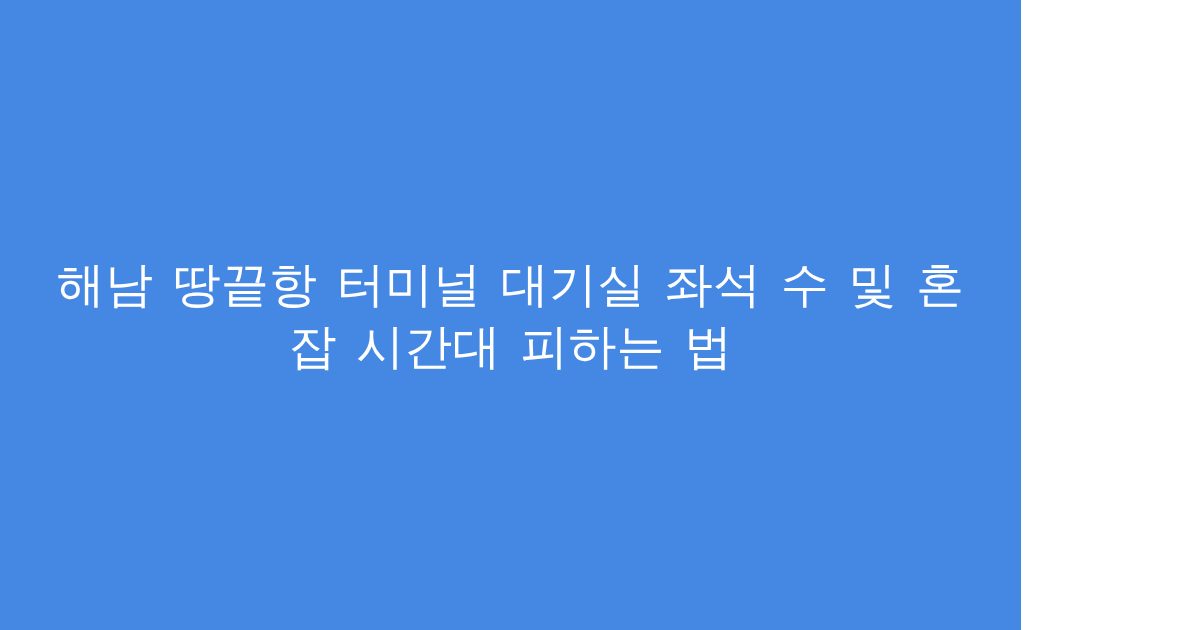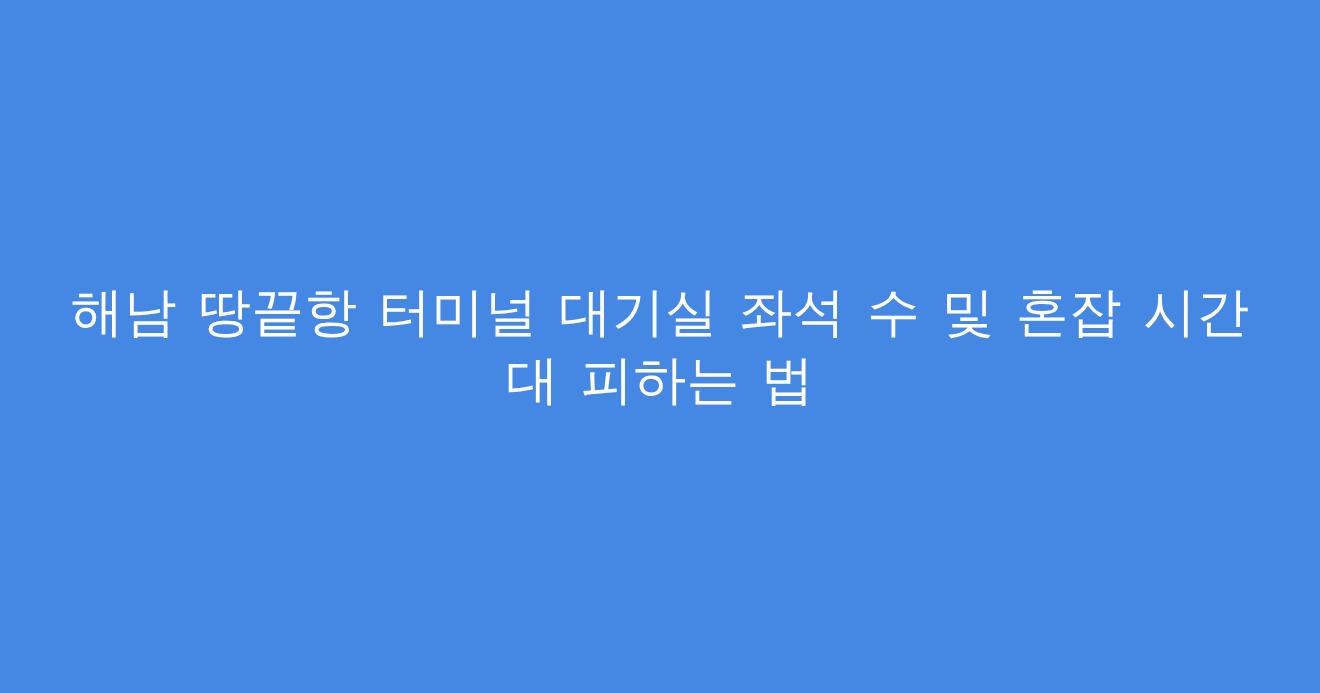--- a/index.html
+++ b/index.html
@@ -10,21 +10,21 @@
 
   body {
     width: 1200px;
     height: 630px;
     overflow: hidden;
     font-family: "DejaVu Sans", "Liberation Sans", sans-serif;
   }
 
   #card {
     position: relative;
-    width: 1200px;
+    width: 1021px;
     height: 630px;
     background: #4588e3;
     display: flex;
     align-items: center;
     justify-content: center;
     box-sizing: border-box;
     padding: 0 56px;
   }
 
   #title {

